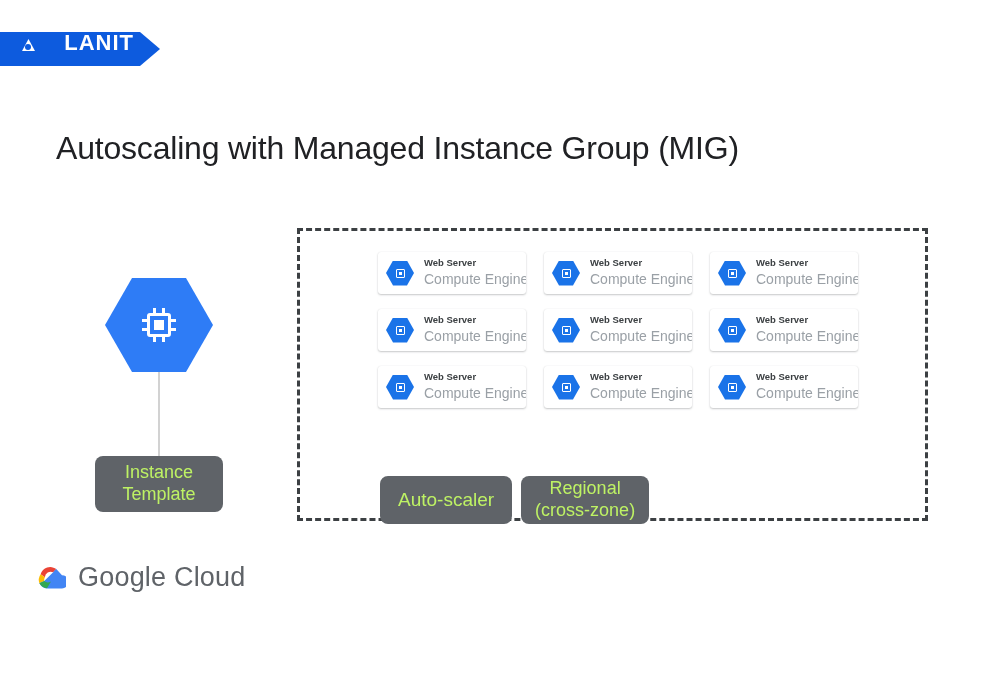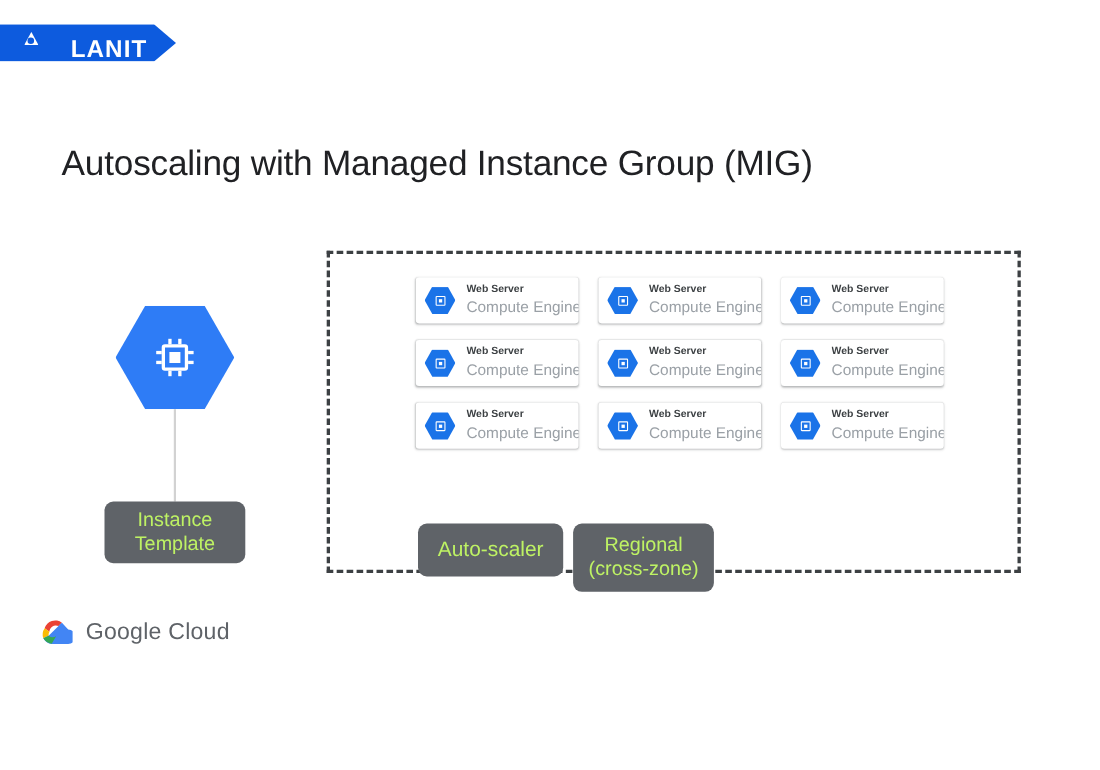--- a/index.html
+++ b/index.html
@@ -12,27 +12,27 @@
     background: #ffffff;
     font-family: "Liberation Sans", sans-serif;
     position: relative;
     overflow: hidden;
   }
 
   
   .logo-banner {
     position: absolute;
     left: 0;
-    top: 22px;
+    top: 32px;
     width: 160px;
     height: 34px;
     background: #0D5BDE;
     clip-path: polygon(0 0, 140px 0, 160px 50%, 140px 100%, 0 100%);
     display: flex;
-    align-items: flex-end;
+    align-items: flex-start;
     justify-content: flex-end;
     padding-right: 26px;
     box-sizing: border-box;
   }
   .logo-text {
     color: #ffffff;
     font-size: 22px;
     font-weight: bold;
     letter-spacing: 1px;
     line-height: 1;
@@ -224,36 +224,36 @@
     top: 476px;
     display: flex;
     gap: 9px;
   }
   .feature-box {
     height: 48px;
     padding: 0 18px;
     font-size: 19px;
   }
   .feature-box.two-line {
-    height: 62px;
+    height: 48px;
     font-size: 18px;
     padding: 0 14px;
   }
 
   
   .gcloud {
     position: absolute;
     left: 36px;
     top: 562px;
     display: flex;
     align-items: center;
     gap: 12px;
   }
   .gcloud-text {
-    font-size: 21px;
+    font-size: 27px;
     color: #5F6368;
     letter-spacing: 0.2px;
   }
 </style>
 </head>
 <body>
 
 <div class="logo-banner">
   <div class="logo-text">LANIT</div>
   <div class="logo-mark"></div>

